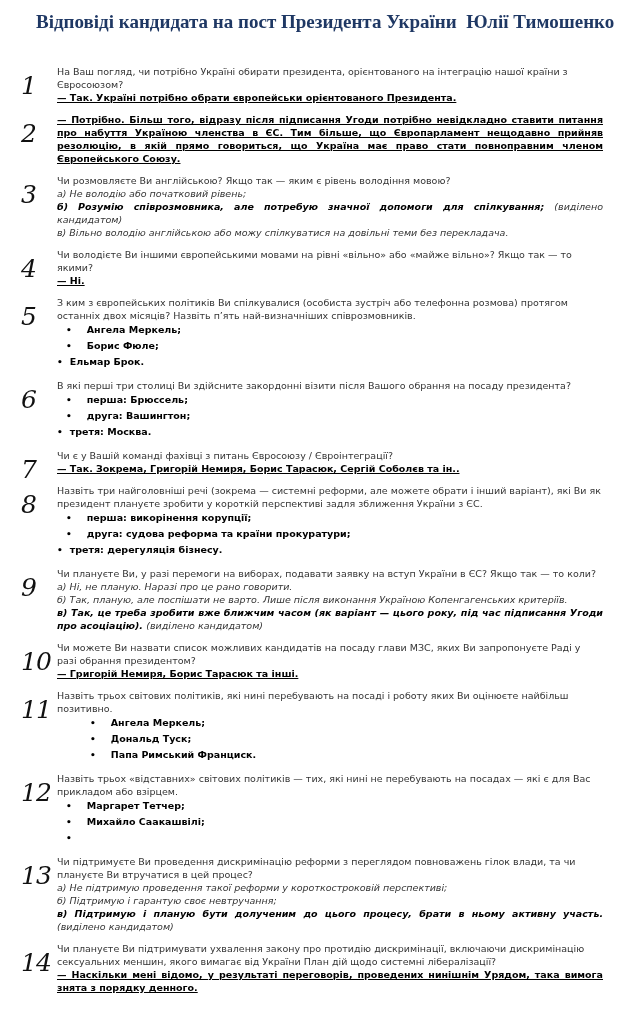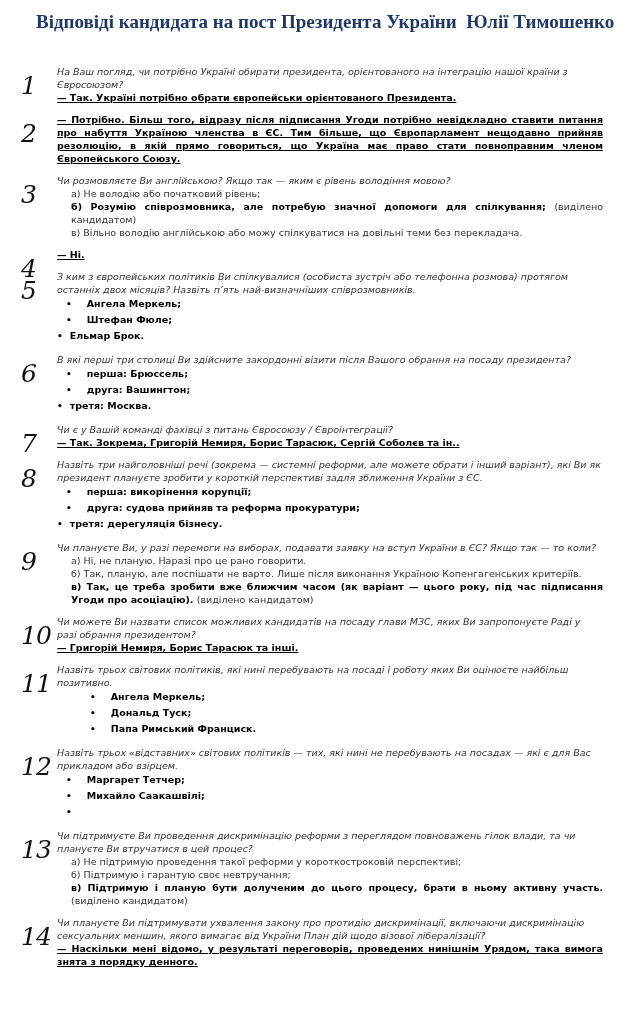--- a/index.html
+++ b/index.html
@@ -21,29 +21,29 @@
   .qa-item{position:relative;margin-bottom:9px;}
   .qa-number{
     position:absolute;left:-36px;top:8px;width:34px;
     font-family:"DejaVu Serif",serif;
     font-style:italic;
     font-size:25px;line-height:25px;
     color:#111;
     letter-spacing:-1px;
   }
   .q-text{
-    font-style:italic;font-size:9.5px;line-height:13px;color:#333;
+    font-size:9.5px;line-height:13px;color:#333;
   }
   .a-text{
     font-weight:700;font-size:9.5px;line-height:13px;color:#000;
     text-align:justify;
     text-decoration:underline;
   }
   .opt{
-    font-size:9.5px;line-height:13px;color:#333;margin-left:14px;
+    font-style:italic;font-size:9.5px;line-height:13px;color:#333;
   }
   .opt.sel{font-weight:700;color:#000;text-align:justify;}
   .opt.sel .note{font-weight:400;color:#333;}
   .bullet-row{
     display:flex;align-items:baseline;
     font-weight:700;font-size:9.5px;line-height:16px;color:#000;
   }
   .bullet-row .mark{flex:0 0 auto;font-size:9px;}
   .bullet-row.bullet{padding-left:9px;}
   .bullet-row.bullet .mark{margin-right:15px;}
@@ -69,32 +69,33 @@
       </div>
       <div class="qa-item">
         <div class="qa-number">3</div>
         <div class="q-text">Чи розмовляєте Ви англійською? Якщо так — яким є рівень володіння мовою?</div>
         <div class="opt">а) Не володію або початковий рівень;</div>
         <div class="opt sel"><span>б) Розумію співрозмовника, але потребую значної допомоги для спілкування;</span> <span class="note">(виділено кандидатом)</span></div>
         <div class="opt">в) Вільно володію англійською або можу спілкуватися на довільні теми без перекладача.</div>
       </div>
       <div class="qa-item">
         <div class="qa-number">4</div>
+        <div class="q-text">Чи володієте Ви іншими європейськими мовами на рівні «вільно» або «майже вільно»? Якщо так — то якими?</div>
         <div class="a-text">— Ні.</div>
       </div>
       <div class="qa-item">
         <div class="qa-number">5</div>
         <div class="q-text">З ким з європейських політиків Ви спілкувалися (особиста зустріч або телефонна розмова) протягом останніх двох місяців? Назвіть п’ять най-визначніших співрозмовників.</div>
         <div class="bullet-row bullet">
           <span class="mark">•</span>
           <span>Ангела Меркель;</span>
         </div>
         <div class="bullet-row bullet">
           <span class="mark">•</span>
-          <span>Штефан Фюле;</span>
+          <span>Борис Фюле;</span>
         </div>
         <div class="bullet-row bullet_sm">
           <span class="mark">•</span>
           <span>Ельмар Брок.</span>
         </div>
       </div>
       <div class="qa-item">
         <div class="qa-number">6</div>
         <div class="q-text">В які перші три столиці Ви здійсните закордонні візити після Вашого обрання на посаду президента?</div>
         <div class="bullet-row bullet">
@@ -117,21 +118,21 @@
       </div>
       <div class="qa-item">
         <div class="qa-number">8</div>
         <div class="q-text">Назвіть три найголовніші речі (зокрема — системні реформи, але можете обрати і інший варіант), які Ви як президент плануєте зробити у короткій перспективі задля зближення України з ЄС.</div>
         <div class="bullet-row bullet">
           <span class="mark">•</span>
           <span>перша: викорінення корупції;</span>
         </div>
         <div class="bullet-row bullet">
           <span class="mark">•</span>
-          <span>друга: судова прийняв та реформа прокуратури;</span>
+          <span>друга: судова реформа та країни прокуратури;</span>
         </div>
         <div class="bullet-row bullet_sm">
           <span class="mark">•</span>
           <span>третя: дерегуляція бізнесу.</span>
         </div>
       </div>
       <div class="qa-item">
         <div class="qa-number">9</div>
         <div class="q-text">Чи плануєте Ви, у разі перемоги на виборах, подавати заявку на вступ України в ЄС? Якщо так — то коли?</div>
         <div class="opt">а) Ні, не планую. Наразі про це рано говорити.</div>
@@ -176,17 +177,17 @@
       </div>
       <div class="qa-item">
         <div class="qa-number">13</div>
         <div class="q-text">Чи підтримуєте Ви проведення дискримінацію реформи з переглядом повноважень гілок влади, та чи плануєте Ви втручатися в цей процес?</div>
         <div class="opt">а) Не підтримую проведення такої реформи у короткостроковій перспективі;</div>
         <div class="opt">б) Підтримую і гарантую своє невтручання;</div>
         <div class="opt sel"><span>в) Підтримую і планую бути долученим до цього процесу, брати в ньому активну участь.</span> <span class="note">(виділено кандидатом)</span></div>
       </div>
       <div class="qa-item">
         <div class="qa-number">14</div>
-        <div class="q-text">Чи плануєте Ви підтримувати ухвалення закону про протидію дискримінації, включаючи дискримінацію сексуальних меншин, якого вимагає від України План дій щодо візової лібералізації?</div>
+        <div class="q-text">Чи плануєте Ви підтримувати ухвалення закону про протидію дискримінації, включаючи дискримінацію сексуальних меншин, якого вимагає від України План дій щодо системні лібералізації?</div>
         <div class="a-text">— Наскільки мені відомо, у результаті переговорів, проведених нинішнім Урядом, така вимога знята з порядку денного.</div>
       </div>
     </div>
 </div>
 
 </body></html>

